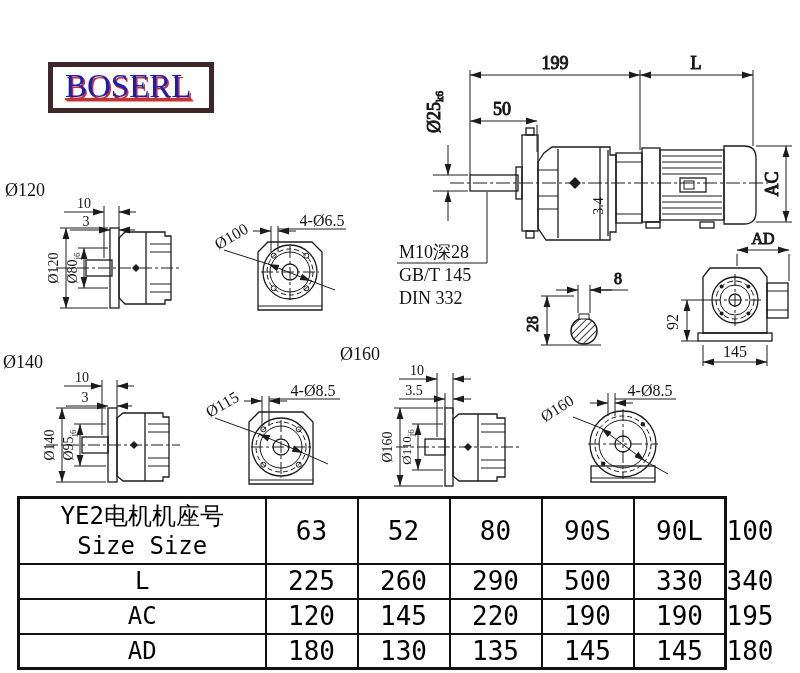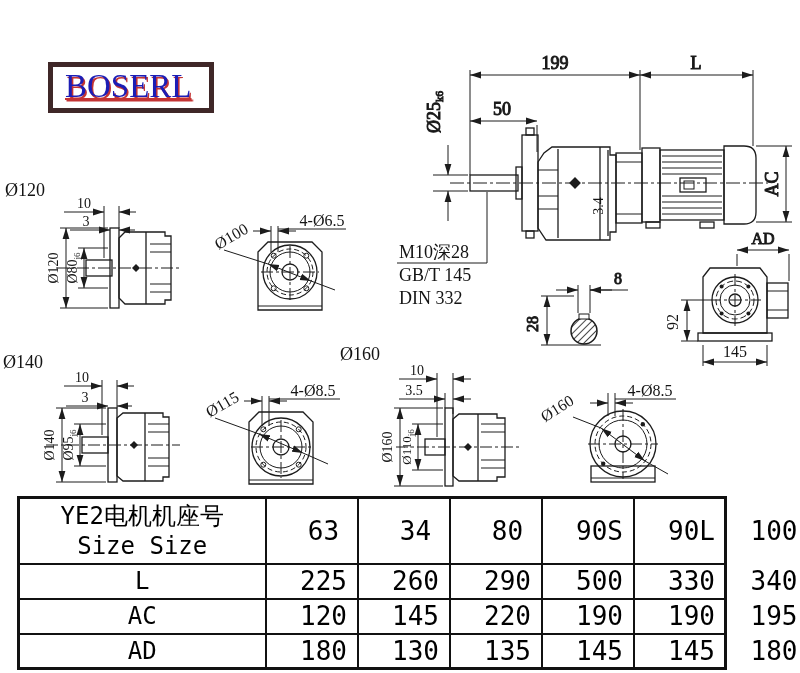--- a/index.html
+++ b/index.html
@@ -16,21 +16,21 @@
   svg text{font-family:"Liberation Serif",serif;fill:#141414;}
   .dim{font-size:16px;}
   .sm{font-size:14px;}
   .big{font-size:18px;}
   #tblwrap{position:absolute;left:3px;top:496px;width:703px;height:173px;margin-left:14px;}
   table{border-collapse:collapse;width:100%;height:100%;table-layout:fixed;
         font-family:"DejaVu Sans Mono",monospace;text-align:center;color:#000;}
   td{border:2px solid #111;padding:0;}
   table{border:3px solid #111;}
   .hdr{font-size:24px;line-height:1.25;}
-  .num{font-size:26px;padding-left:24px;}
+  .num{font-size:26px;}
   .rowlab{font-size:24px;}
 </style>
 </head>
 <body>
 
 <div id="stage">
 
   <div id="logo">
     <span>BOSERL</span>
   </div>
@@ -370,21 +370,21 @@
           <col style="width:92px">
           <col>
       </colgroup>
       <tbody>
         <tr style="height:66px">
           <td class="hdr">
             <div>YE2电机机座号</div>
             <div>Size Size</div>
           </td>
           <td class="num">63</td>
-          <td class="num">34</td>
+          <td class="num">52</td>
           <td class="num">80</td>
           <td class="num">90S</td>
           <td class="num">90L</td>
           <td class="num">100</td>
         </tr>
         <tr style="height:35px">
           <td class="rowlab">L</td>
           <td class="num">225</td>
           <td class="num">260</td>
           <td class="num">290</td>

